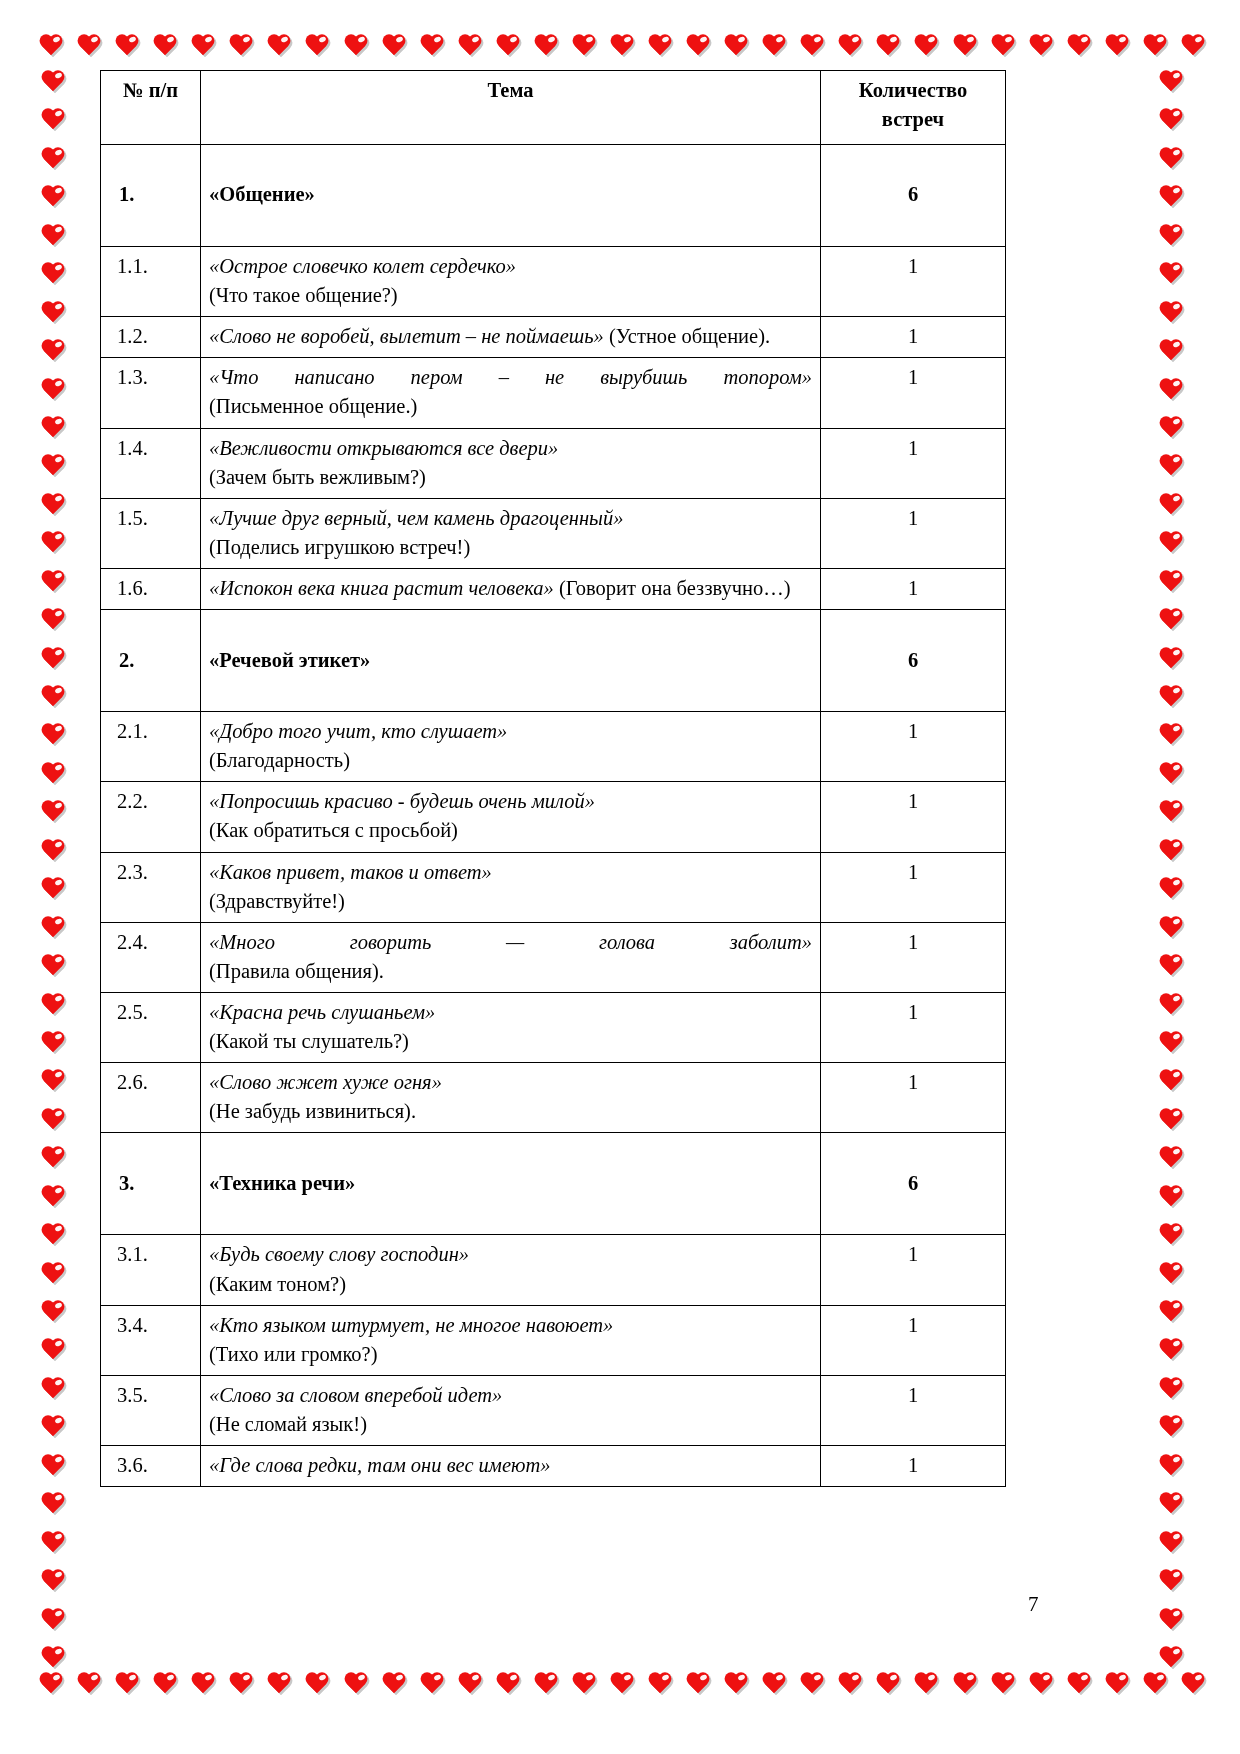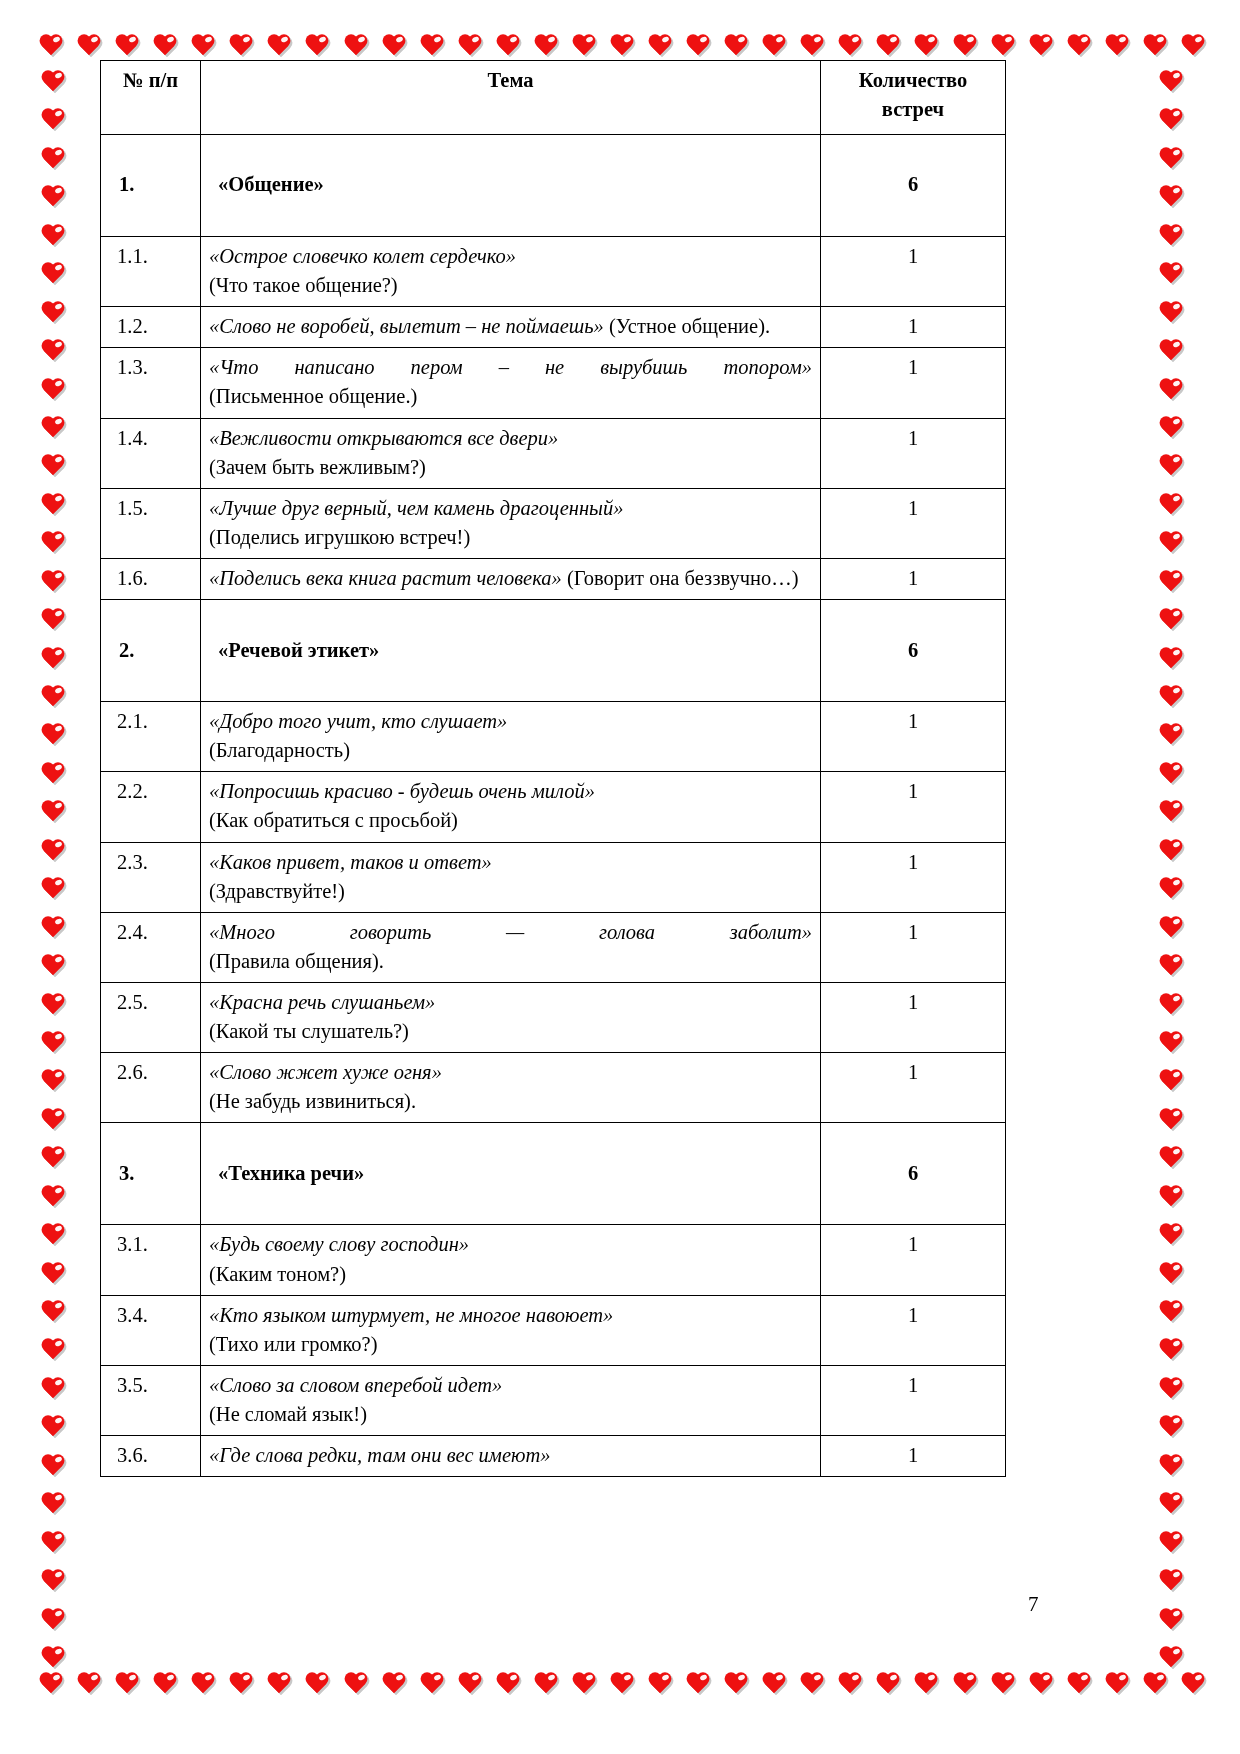--- a/index.html
+++ b/index.html
@@ -90,21 +90,21 @@
     border-radius: 50%;
     background: #ffffff;
     transform: rotate(-25deg);
     opacity: .95;
   }
 
   
   .sheet {
     position: absolute;
     left: 100px;
-    top: 60px;
+    top: 70px;
     width: 905px;
   }
   table.plan {
     border-collapse: collapse;
     width: 905px;
     table-layout: fixed;
   }
   table.plan td, table.plan th {
     border: 1.4px solid #000000;
     vertical-align: top;
@@ -126,21 +126,21 @@
   thead td.hdr-num   { font-weight: bold; }
   thead td.hdr-theme { font-weight: bold; }
   thead td.hdr-count { font-weight: bold; }
 
   tr.section td {
     height: 90px;
     vertical-align: middle;
     font-weight: bold;
   }
   tr.section td.num   { padding-left: 18px; }
-  tr.section td.theme { padding-left: 17px; }
+  tr.section td.theme { padding-left: 8px; }
   tr.section td.count { text-align: center; }
 
   tr.item td.num   { padding-left: 16px; white-space: nowrap; }
   tr.item td.count { text-align: center; }
   tr.item td.theme { text-align: justify; }
 
   .q { font-style: italic; }
   .sub { display: block; }
 
   
@@ -948,21 +948,21 @@
           <td class="theme"><span class="q">«Вежливости открываются все двери»</span><span class="sub">(Зачем быть вежливым?)</span></td>
           <td class="count">1</td>
         </tr>
         <tr class="item">
           <td class="num">1.5.</td>
           <td class="theme"><span class="q">«Лучше друг верный, чем камень драгоценный»</span><span class="sub">(Поделись игрушкою встреч!)</span></td>
           <td class="count">1</td>
         </tr>
         <tr class="item">
           <td class="num">1.6.</td>
-          <td class="theme"><span class="q">«Поделись века книга растит человека»</span><span> (Говорит она беззвучно…)</span></td>
+          <td class="theme"><span class="q">«Испокон века книга растит человека»</span><span> (Говорит она беззвучно…)</span></td>
           <td class="count">1</td>
         </tr>
         <tr class="section">
           <td class="num">2.</td>
           <td class="theme">«Речевой этикет»</td>
           <td class="count">6</td>
         </tr>
         <tr class="item">
           <td class="num">2.1.</td>
           <td class="theme"><span class="q">«Добро того учит, кто слушает»</span><span class="sub">(Благодарность)</span></td>

